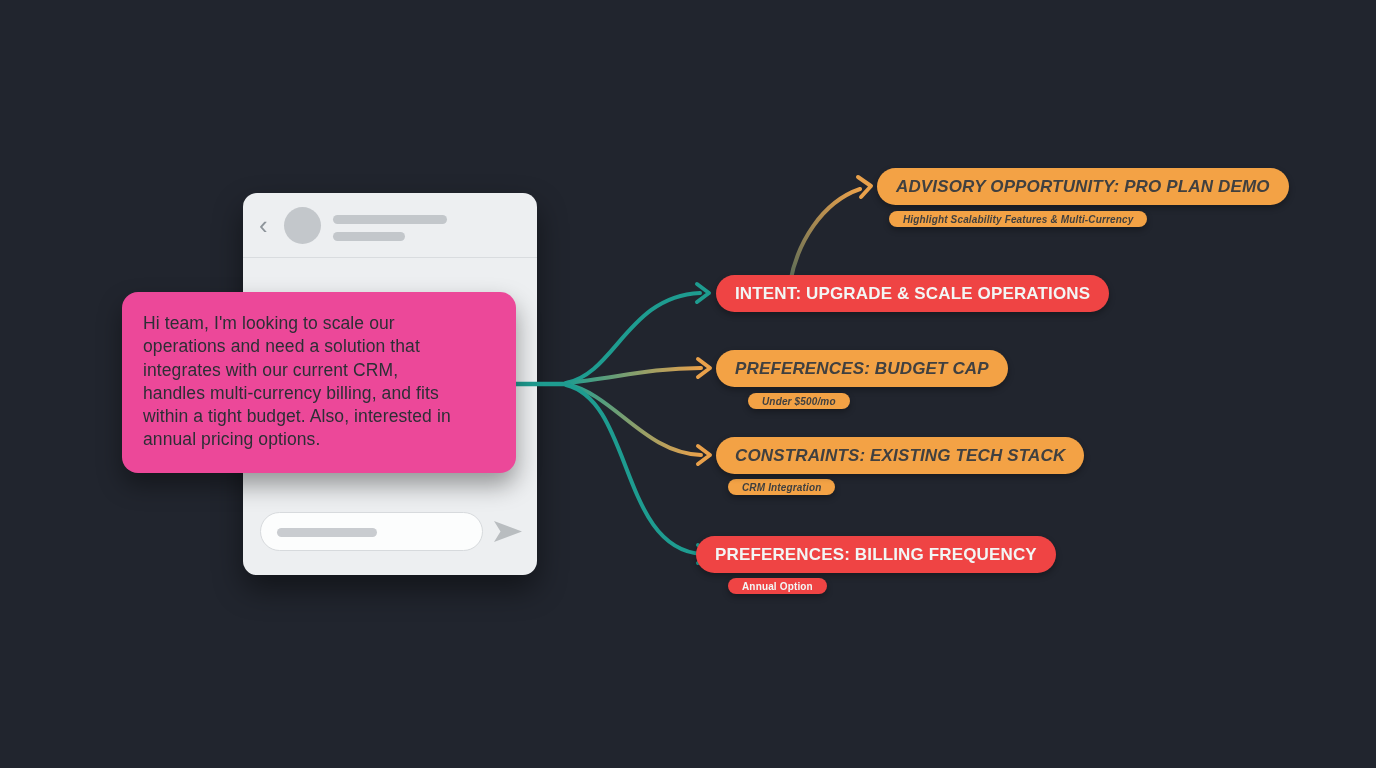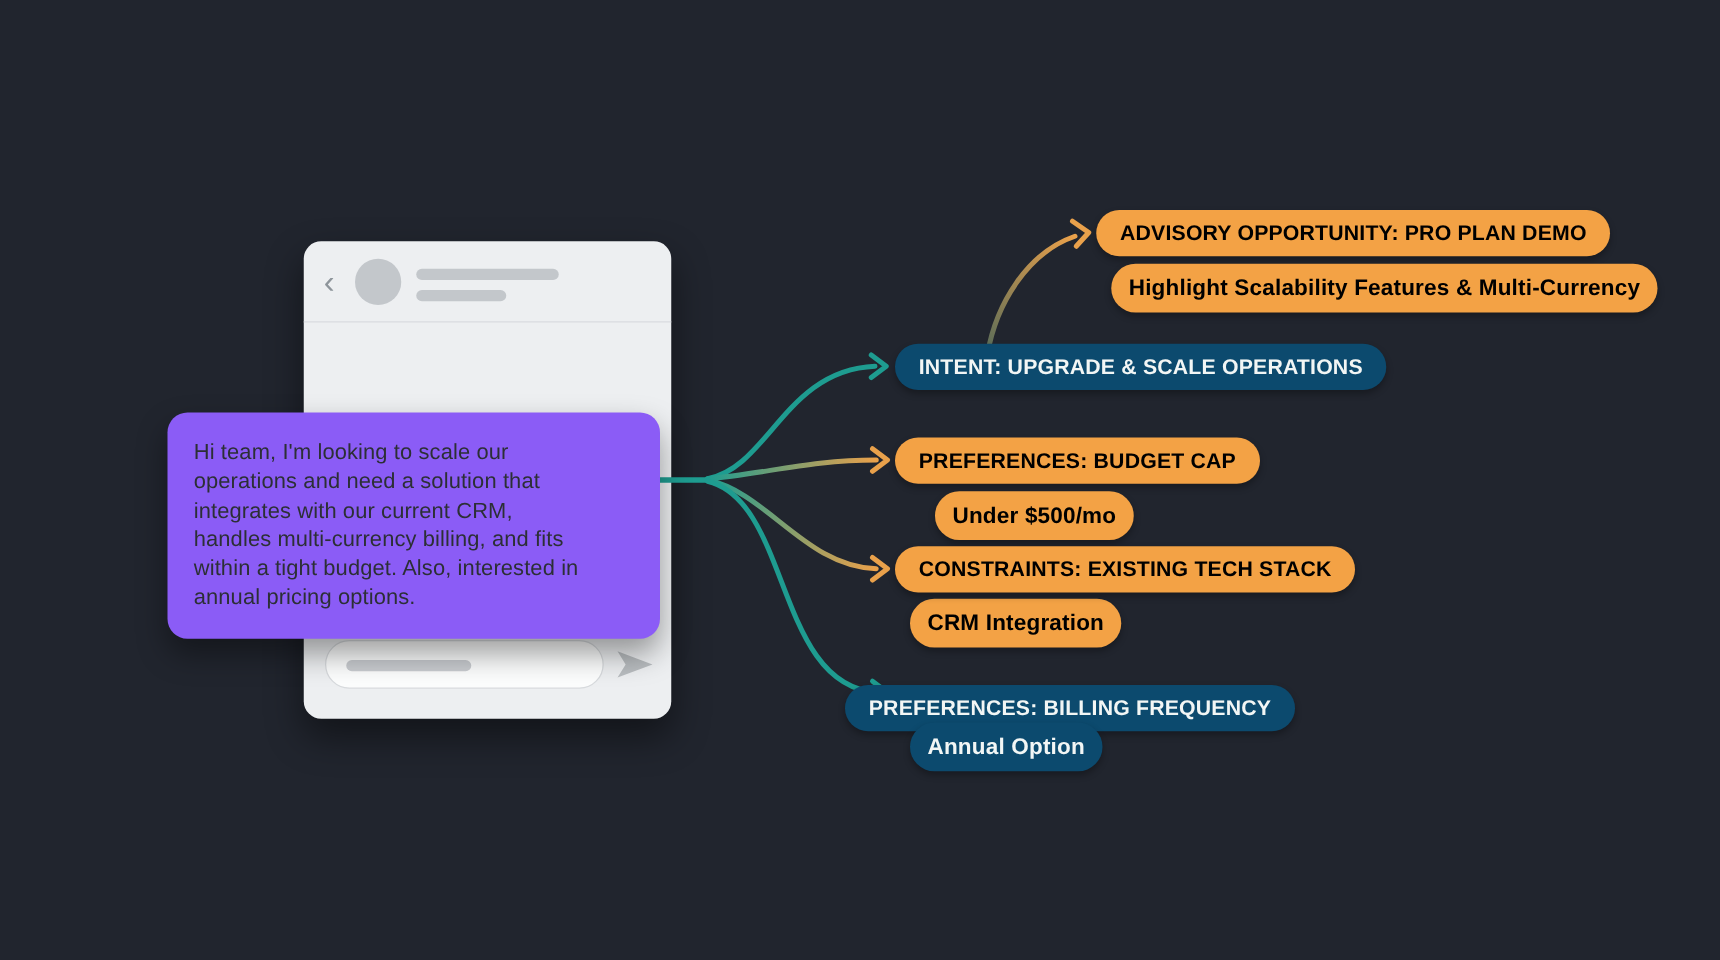--- a/index.html
+++ b/index.html
@@ -48,28 +48,27 @@
   }
   .input-placeholder-line {
     position: absolute; left: 16px; top: 15px;
     width: 100px; height: 9px; border-radius: 4.5px;
     background: #c9ccd0;
   }
   .send { position: absolute; left: 249px; top: 7px; }
 
   
   .bubble {
-    position: absolute; left: 134px; top: 292px;
+    position: absolute; left: 122px; top: 292px;
     width: 394px; height: 181px;
-    background: #8b5cf6;
+    background: #ec4899;
     border-radius: 16px;
     box-shadow: 0 12px 24px rgba(0,0,0,0.38);
     z-index: 3;
     padding: 20px 20px 0 21px;
-    margin-top: 38px;
   }
   .bubble-text {
     font-size: 17.5px; line-height: 23.3px;
     color: #2c2f35;
     white-space: pre-line;
     letter-spacing: 0.1px;
   }
 
   
   .links { position: absolute; left: 0; top: 0; z-index: 2; pointer-events: none; }
@@ -79,23 +78,23 @@
     position: absolute;
     display: inline-flex; align-items: center;
     white-space: nowrap;
     font-weight: 700;
     border-radius: 20px;
     box-shadow: 0 3px 6px rgba(0,0,0,0.3);
     z-index: 4;
     letter-spacing: 0.15px;
   }
   .node.main { height: 37px; padding: 0 19px; font-size: 17px; }
-  .node.sub  { height: 39px; padding: 0 14px; font-size: 18px; }
-  .node.orange { background: #f3a245; color: #000000; }
-  .node.teal   { background: #0c4a6e; color: #f2f6f5; }
+  .node.sub  { height: 16px; padding: 0 14px; font-size: 10px; }
+  .node.orange { background: #f3a245; color: #404040; font-style: italic; }
+  .node.teal   { background: #ef4444; color: #f2f6f5; }
 </style>
 </head>
 <body>
 
 <div class="canvas">
 
   <div class="phone">
     <div class="phone-header">
       <span class="back">‹</span>
       <span class="avatar"></span>
@@ -159,16 +158,16 @@
   <div class="node sub orange" style="left:889px; top:211px;">Highlight Scalability Features &amp; Multi-Currency</div>
 
   <div class="node main teal" style="left:716px; top:275px;">INTENT: UPGRADE &amp; SCALE OPERATIONS</div>
 
   <div class="node main orange" style="left:716px; top:350px;">PREFERENCES: BUDGET CAP</div>
   <div class="node sub orange" style="left:748px; top:393px;">Under $500/mo</div>
 
   <div class="node sub orange" style="left:728px; top:479px;">CRM Integration</div>
   <div class="node main orange" style="left:716px; top:437px;">CONSTRAINTS: EXISTING TECH STACK</div>
 
-  <div class="node main teal" style="left:676px; top:536px;margin-top:12px;">PREFERENCES: BILLING FREQUENCY</div>
+  <div class="node main teal" style="left:696px; top:536px;">PREFERENCES: BILLING FREQUENCY</div>
   <div class="node sub teal" style="left:728px; top:578px;">Annual Option</div>
 
 </div>
 
 </body></html>

